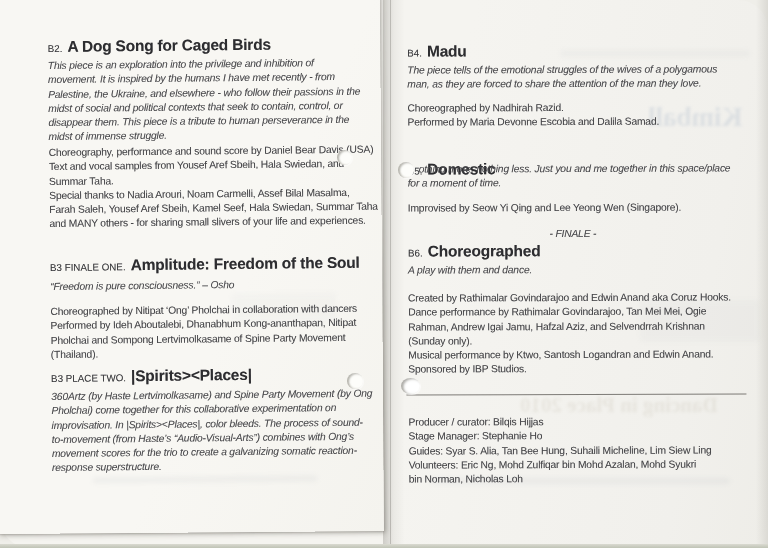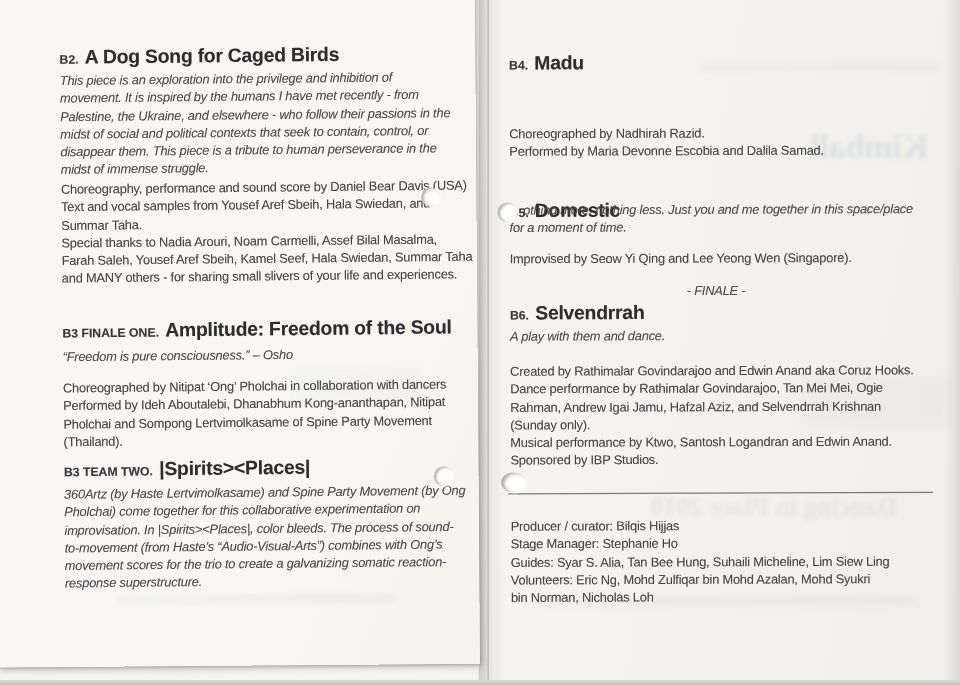--- a/index.html
+++ b/index.html
@@ -1,21 +1,21 @@
 <!DOCTYPE html>
 <html><head>
 <meta charset="utf-8">
 <style>
   html,body{margin:0;padding:0;background:#e7e6e1;}
   .scan{position:relative;width:768px;height:548px;overflow:hidden;background:#efeee9;
         font-family:"Liberation Sans", sans-serif;}
 
   
   .page-right{position:absolute;inset:0;
-    background:linear-gradient(100deg,#f5f4f0 55%,#f1f0ec 88%,#eeede8 100%);}
+    background:linear-gradient(100deg,#f5f4f0 55%,#f1f0ec 88%,#eeede8 100%);border-radius:30px;}
   .edge-right{position:absolute;top:0;right:0;width:12px;height:100%;
     background:linear-gradient(to right,rgba(0,0,0,0),rgba(115,113,104,0.16));}
   .gutter{position:absolute;left:383px;top:0;width:24px;height:100%;
     background:linear-gradient(to right,rgba(105,103,95,0.28),rgba(140,138,130,0.10) 45%,rgba(0,0,0,0) 90%);}
   .gutter::after{content:'';position:absolute;left:7px;top:0;width:1px;height:100%;
     background:rgba(118,116,108,0.35);}
   .bottom-strip{position:absolute;left:0;right:0;bottom:0;height:4px;
     background:linear-gradient(to bottom,#dadad1,#bfc3b5);}
 
   
@@ -23,21 +23,21 @@
     background:linear-gradient(115deg,#f8f7f3 60%,#f4f3ee 100%);
     box-shadow:2px 2px 5px rgba(82,80,71,0.35),0 1px 2px rgba(82,80,71,0.25);
     transform:rotate(-0.45deg);transform-origin:0 100%;}
 
   
   .col{position:absolute;top:0;color:#454548;}
   .colL{left:54px;width:330px;height:100%;transform:rotate(-0.15deg);}
   .colR{left:408px;width:340px;height:100%;transform:rotate(-0.2deg);}
   .head{position:absolute;left:0;display:flex;align-items:baseline;gap:5px;white-space:nowrap;
     text-shadow:0 0 0.6px rgba(55,55,60,0.35);}
-  .code{font-size:9.8px;font-weight:700;color:#39393c;}
+  .code{font-size:9.8px;font-weight:400;color:#39393c;}
   .title{font-size:15.5px;font-weight:700;color:#2d2d30;letter-spacing:-0.2px;}
   .desc,.body,.finale,.team-lines,.team-head{position:absolute;left:0;
     font-size:10.3px;line-height:14.3px;letter-spacing:-0.18px;
     text-shadow:0 0 0.5px rgba(70,70,75,0.3);}
   .desc{font-style:italic;color:#4b4b4e;}
   .body{color:#454548;}
   .ln{white-space:nowrap;}
   .indent-first .ln:first-child{text-indent:11px;}
   .finale{width:330px;text-align:center;font-style:italic;color:#4b4b4e;}
   .rule{position:absolute;left:-2px;width:340px;border-top:1px solid #55534f;opacity:0.75;}
@@ -70,20 +70,24 @@
     <div class="smudge" style="left:560px;top:50px;width:190px;height:7px;opacity:0.07"></div>
     <div class="smudge" style="left:640px;top:300px;width:120px;height:42px;opacity:0.05"></div>
     <div class="smudge" style="left:430px;top:478px;width:300px;height:6px"></div>
 
     <div class="col colR">
 
       <div class="head" style="top:42px">
         <span class="code">B4.</span>
         <span class="title">Madu</span>
       </div>
+      <div class="desc" style="top:63px">
+          <div class="ln">The piece tells of the emotional struggles of the wives of a polygamous</div>
+          <div class="ln">man, as they are forced to share the attention of the man they love.</div>
+        </div>
       <div class="body" style="top:101px">
           <div class="ln">Choreographed by Nadhirah Razid.</div>
           <div class="ln">Performed by Maria Devonne Escobia and Dalila Samad.</div>
         </div>
 
       <div class="head" style="top:160px">
         <span class="code">B5.</span>
         <span class="title">Domestic</span>
       </div>
       <div class="desc indent-first" style="top:162px">
@@ -91,21 +95,21 @@
           <div class="ln">for a moment of time.</div>
         </div>
       <div class="body" style="top:201px">
           <div class="ln">Improvised by Seow Yi Qing and Lee Yeong Wen (Singapore).</div>
         </div>
 
       <div class="finale" style="top:227px">- FINALE -</div>
 
       <div class="head" style="top:242px">
         <span class="code">B6.</span>
-        <span class="title">Selvendrrah</span>
+        <span class="title">Choreographed</span>
       </div>
       <div class="desc" style="top:263px">
           <div class="ln">A play with them and dance.</div>
         </div>
       <div class="body" style="top:291px">
           <div class="ln">Created by Rathimalar Govindarajoo and Edwin Anand aka Coruz Hooks.</div>
           <div class="ln">Dance performance by Rathimalar Govindarajoo, Tan Mei Mei, Ogie</div>
           <div class="ln">Rahman, Andrew Igai Jamu, Hafzal Aziz, and Selvendrrah Krishnan</div>
           <div class="ln">(Sunday only).</div>
           <div class="ln">Musical performance by Ktwo, Santosh Logandran and Edwin Anand.</div>
@@ -160,21 +164,21 @@
       </div>
       <div class="desc" style="top:283px">“Freedom is pure consciousness.” – Osho</div>
       <div class="body" style="top:308px">
           <div class="ln">Choreographed by Nitipat ‘Ong’ Pholchai in collaboration with dancers</div>
           <div class="ln">Performed by Ideh Aboutalebi, Dhanabhum Kong-ananthapan, Nitipat</div>
           <div class="ln">Pholchai and Sompong Lertvimolkasame of Spine Party Movement</div>
           <div class="ln">(Thailand).</div>
         </div>
 
       <div class="head" style="top:371px">
-        <span class="code">B3 TEAM TWO.</span>
+        <span class="code">B3 PLACE TWO.</span>
         <span class="title">|Spirits&gt;&lt;Places|</span>
       </div>
       <div class="desc" style="top:393px">
           <div class="ln">360Artz (by Haste Lertvimolkasame) and Spine Party Movement (by Ong</div>
           <div class="ln">Pholchai) come together for this collaborative experimentation on</div>
           <div class="ln">improvisation. In |Spirits&gt;&lt;Places|, color bleeds. The process of sound-</div>
           <div class="ln">to-movement (from Haste’s “Audio-Visual-Arts”) combines with Ong’s</div>
           <div class="ln">movement scores for the trio to create a galvanizing somatic reaction-</div>
           <div class="ln">response superstructure.</div>
         </div>

